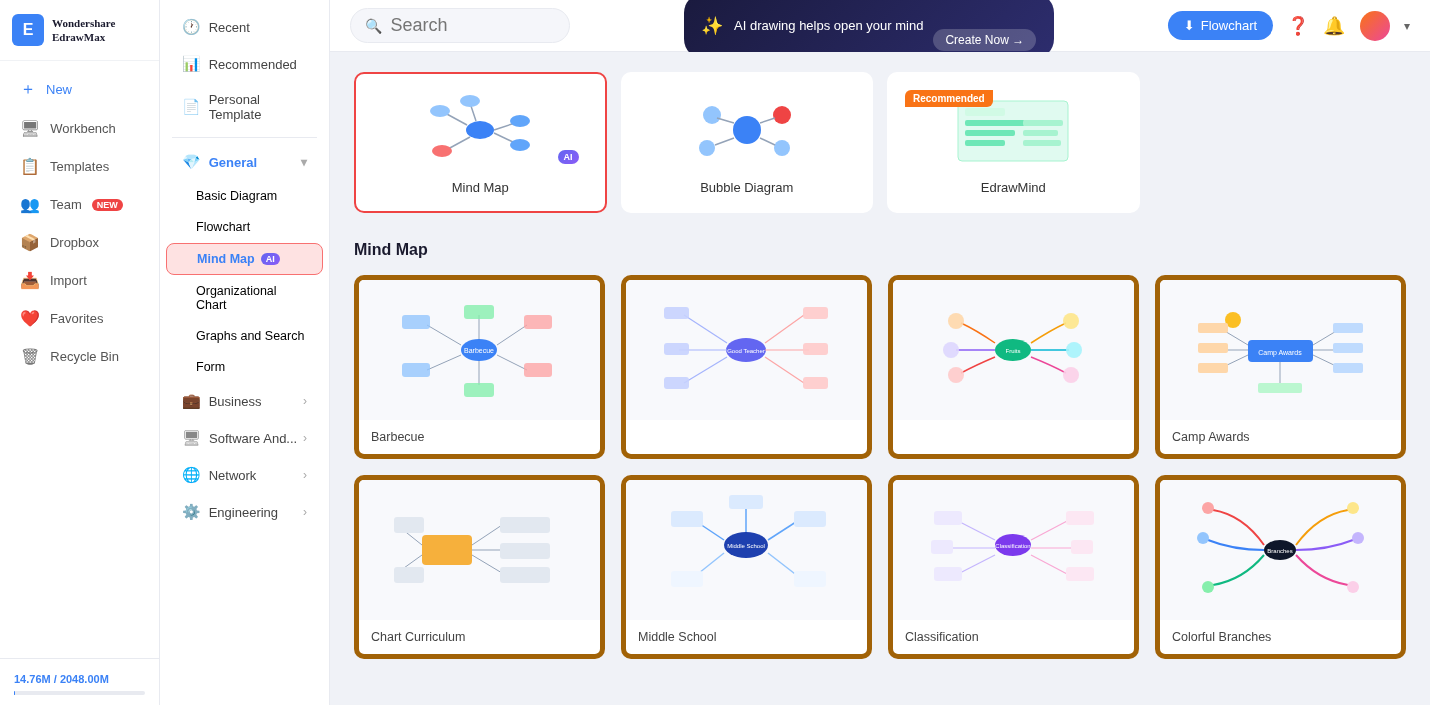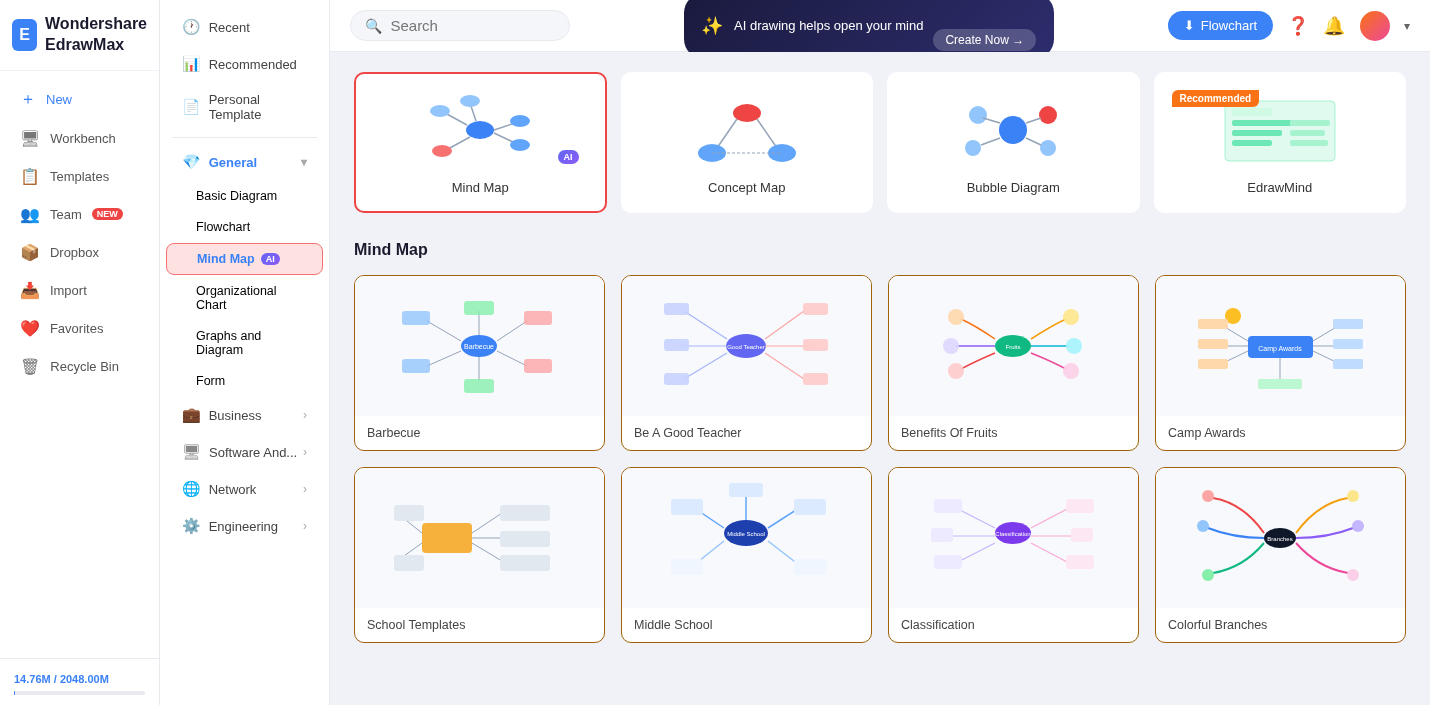--- a/index.html
+++ b/index.html
@@ -28,24 +28,25 @@
       background: #3b82f6;
       border-radius: 6px;
       display: flex;
       align-items: center;
       justify-content: center;
       color: white;
       font-size: 16px;
       font-weight: bold;
     }
     .logo-text {
-      font-size: 16px;
+      font-size: 11px;
       font-weight: 600;
       color: #1a1a2e;
       line-height: 1.3;
+      font-family: Liberation Serif, serif;
     }
     .sidebar-nav {
       flex: 1;
       padding: 8px 0;
       overflow-y: auto;
     }
     .nav-item {
       display: flex;
       align-items: center;
       gap: 10px;
@@ -154,21 +155,21 @@
       background: #f5f6fa;
       border: 1px solid #e8eaf0;
       border-radius: 20px;
       padding: 6px 14px;
       gap: 8px;
       width: 220px;
     }
     .search-input {
       border: none;
       background: transparent;
-      font-size: 15px;
+      font-size: 18px;
       color: #b91c1c;
       outline: none;
       width: 100%;
     }
     .search-icon { color: #aaa; font-size: 14px; }
     .ai-banner {
       background: linear-gradient(135deg, #1a1a3e, #2d2d6e);
       border-radius: 20px;
       padding: 8px 18px;
       display: flex;
@@ -277,21 +278,21 @@
     .template-grid {
       display: grid;
       grid-template-columns: repeat(4, 1fr);
       gap: 16px;
     }
     .template-card {
       background: #fff;
       border-radius: 10px;
       overflow: hidden;
       cursor: pointer;
-      border: 1px solid #a16207;
+      border: 5px solid #a16207;
     }
     .template-preview {
       height: 140px;
       background: #f8f9fc;
       display: flex;
       align-items: center;
       justify-content: center;
       overflow: hidden;
     }
     .template-label {
@@ -384,21 +385,21 @@
     <span class="chevron">▾</span>
   </div>
 
   <div class="sub-nav-item">Basic Diagram</div>
   <div class="sub-nav-item">Flowchart</div>
   <div class="sub-nav-item active-sub">
     <span>Mind Map</span>
     <span class="ai-badge">AI</span>
   </div>
   <div class="sub-nav-item">Organizational Chart</div>
-  <div class="sub-nav-item">Graphs and Diagram</div>
+  <div class="sub-nav-item">Graphs and Search</div>
   <div class="sub-nav-item">Form</div>
 
   <div class="sec-nav-item">
     <div class="sec-nav-item-left">
       <span class="sec-icon">💼</span>
       <span>Business</span>
     </div>
     <span class="chevron">›</span>
   </div>
   <div class="sec-nav-item">
@@ -471,33 +472,20 @@
             <ellipse cx="100" cy="52" rx="10" ry="6" fill="#60a5fa"></ellipse>
 
             <line x1="50" y1="44" x2="28" y2="56" stroke="#94a3b8" stroke-width="1.5"></line>
             <ellipse cx="22" cy="58" rx="10" ry="6" fill="#f87171"></ellipse>
           </svg>
           <div class="diagram-ai-badge">AI</div>
         </div>
         <div class="diagram-card-label">Mind Map</div>
       </div>
 
-      <div class="diagram-card">
-        <div class="diagram-card-img">
-          <svg width="120" height="75" viewBox="0 0 120 75">
-            <ellipse cx="60" cy="20" rx="14" ry="9" fill="#ef4444"></ellipse>
-            <line x1="50" y1="26" x2="30" y2="55" stroke="#94a3b8" stroke-width="1.5"></line>
-            <ellipse cx="25" cy="60" rx="14" ry="9" fill="#60a5fa"></ellipse>
-            <line x1="70" y1="26" x2="90" y2="55" stroke="#94a3b8" stroke-width="1.5"></line>
-            <ellipse cx="95" cy="60" rx="14" ry="9" fill="#60a5fa"></ellipse>
-            <line x1="25" y1="60" x2="95" y2="60" stroke="#94a3b8" stroke-width="1" stroke-dasharray="3,2"></line>
-          </svg>
-        </div>
-        <div class="diagram-card-label">Concept Map</div>
-      </div>
 
       <div class="diagram-card">
         <div class="diagram-card-img">
           <svg width="120" height="75" viewBox="0 0 120 75">
             <circle cx="60" cy="37" r="14" fill="#3b82f6"></circle>
             <circle cx="25" cy="22" r="9" fill="#93c5fd"></circle>
             <circle cx="95" cy="22" r="9" fill="#ef4444"></circle>
             <circle cx="20" cy="55" r="8" fill="#93c5fd"></circle>
             <circle cx="95" cy="55" r="8" fill="#93c5fd"></circle>
             <line x1="47" y1="30" x2="30" y2="25" stroke="#94a3b8" stroke-width="1.5"></line>
@@ -570,21 +558,20 @@
               <line x1="68" y1="72" x2="25" y2="98" stroke="#a5b4fc" stroke-width="1.2"></line>
               <rect x="5" y="92" width="25" height="12" rx="3" fill="#c7d2fe" opacity="0.9"></rect>
               <line x1="106" y1="58" x2="145" y2="30" stroke="#fca5a5" stroke-width="1.2"></line>
               <rect x="144" y="22" width="25" height="12" rx="3" fill="#fecaca" opacity="0.9"></rect>
               <line x1="106" y1="65" x2="150" y2="65" stroke="#fca5a5" stroke-width="1.2"></line>
               <rect x="144" y="58" width="25" height="12" rx="3" fill="#fecaca" opacity="0.9"></rect>
               <line x1="106" y1="72" x2="145" y2="98" stroke="#fca5a5" stroke-width="1.2"></line>
               <rect x="144" y="92" width="25" height="12" rx="3" fill="#fecaca" opacity="0.9"></rect>
             </svg>
           </div>
-          <div class="template-label">Be A Good Teacher</div>
         </div>
 
         <div class="template-card">
           <div class="template-preview">
             <svg width="175" height="130" viewBox="0 0 175 130">
               <rect width="175" height="130" fill="#f8f9fc"></rect>
 
               <ellipse cx="87" cy="65" rx="18" ry="11" fill="#10b981"></ellipse>
               <text x="87" y="68" text-anchor="middle" font-size="6" fill="white">Fruits</text>
 
@@ -596,21 +583,20 @@
               <circle cx="30" cy="90" r="8" fill="#fecaca" opacity="0.9"></circle>
 
               <path d="M105,58 Q125,45 140,38" stroke="#f59e0b" stroke-width="1.5" fill="none"></path>
               <circle cx="145" cy="36" r="8" fill="#fde68a" opacity="0.9"></circle>
               <path d="M105,65 Q128,65 143,65" stroke="#06b6d4" stroke-width="1.5" fill="none"></path>
               <circle cx="148" cy="65" r="8" fill="#a5f3fc" opacity="0.9"></circle>
               <path d="M105,72 Q125,80 140,88" stroke="#ec4899" stroke-width="1.5" fill="none"></path>
               <circle cx="145" cy="90" r="8" fill="#fbcfe8" opacity="0.9"></circle>
             </svg>
           </div>
-          <div class="template-label">Benefits Of Fruits</div>
         </div>
 
         <div class="template-card">
           <div class="template-preview">
             <svg width="175" height="130" viewBox="0 0 175 130">
               <rect width="175" height="130" fill="#f8f9fc"></rect>
 
               <circle cx="40" cy="35" r="8" fill="#fbbf24"></circle>
 
               <rect x="55" y="55" width="65" height="22" rx="4" fill="#3b82f6"></rect>
@@ -650,21 +636,21 @@
               <line x1="80" y1="65" x2="110" y2="65" stroke="#94a3b8" stroke-width="1"></line>
               <rect x="108" y="58" width="50" height="16" rx="3" fill="#e2e8f0"></rect>
               <line x1="80" y1="70" x2="110" y2="88" stroke="#94a3b8" stroke-width="1"></line>
               <rect x="108" y="82" width="50" height="16" rx="3" fill="#e2e8f0"></rect>
               <line x1="30" y1="60" x2="5" y2="40" stroke="#94a3b8" stroke-width="1"></line>
               <rect x="2" y="32" width="30" height="16" rx="3" fill="#e2e8f0"></rect>
               <line x1="30" y1="70" x2="5" y2="88" stroke="#94a3b8" stroke-width="1"></line>
               <rect x="2" y="82" width="30" height="16" rx="3" fill="#e2e8f0"></rect>
             </svg>
           </div>
-          <div class="template-label">School Templates</div>
+          <div class="template-label">Chart Curriculum</div>
         </div>
 
         <div class="template-card">
           <div class="template-preview">
             <svg width="175" height="130" viewBox="0 0 175 130">
               <rect width="175" height="130" fill="#f8f9fc"></rect>
               <ellipse cx="87" cy="60" rx="22" ry="13" fill="#1e40af"></ellipse>
               <text x="87" y="63" text-anchor="middle" font-size="6" fill="white">Middle School</text>
               <line x1="65" y1="55" x2="35" y2="35" stroke="#60a5fa" stroke-width="1.5"></line>
               <rect x="12" y="26" width="32" height="16" rx="3" fill="#dbeafe"></rect>

